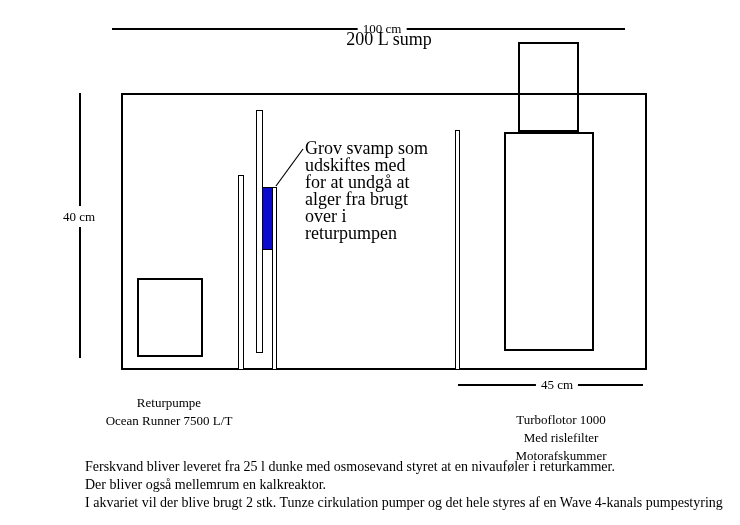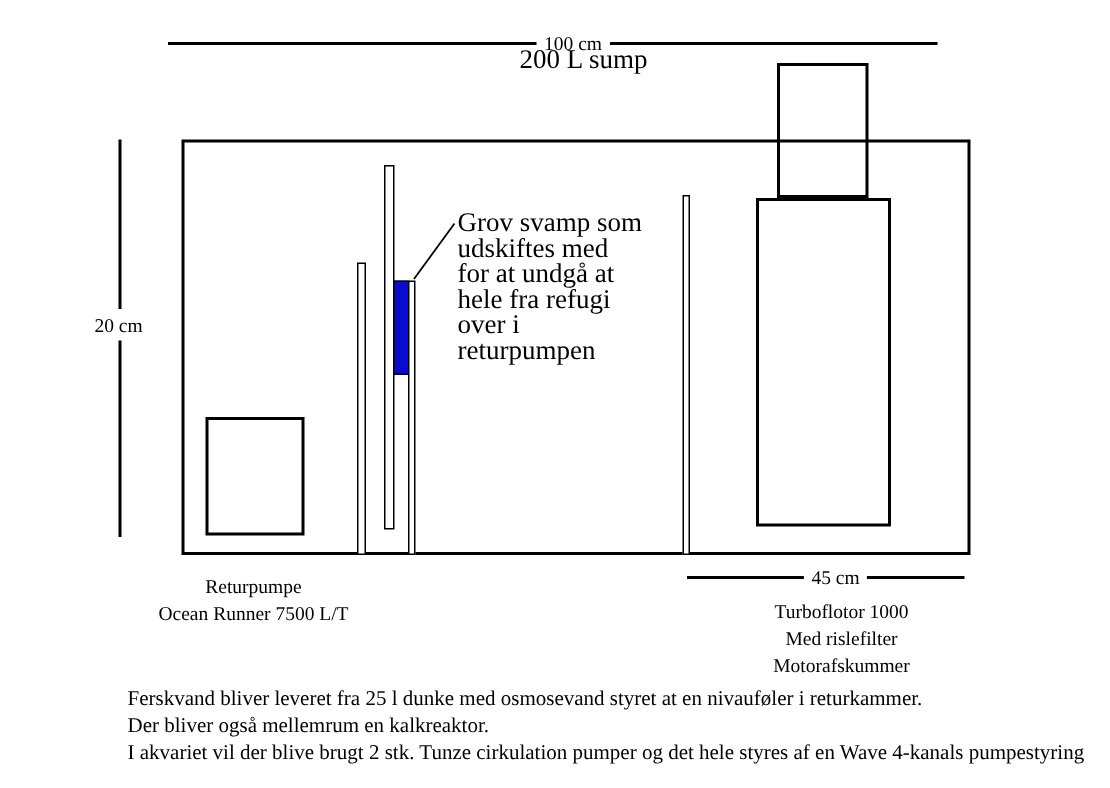--- a/index.html
+++ b/index.html
@@ -14,55 +14,55 @@
   .thinbox{position:absolute;border:1px solid #000;background:#fff;box-sizing:border-box;}
   .dimlabel{
     position:absolute;transform:translateX(-50%);background:#fff;
     padding:0 5px;font-size:13px;white-space:nowrap;line-height:15px;
   }
   .title{
     position:absolute;transform:translateX(-50%);font-size:18px;white-space:nowrap;
   }
   .annotation{position:absolute;font-size:18px;line-height:17px;}
   .caption{position:absolute;transform:translateX(-50%);text-align:center;
-    font-size:13px;line-height:18px;white-space:nowrap;}
+    font-size:13px;line-height:18px;white-space:nowrap;margin-top:12px;}
   .notes{position:absolute;font-size:14px;line-height:18px;white-space:nowrap;}
 </style>
 </head>
 <body>
 
 <div id="canvas">
 
   <div class="hline" style="left:112px;top:28px;width:513px;height:1.5px;"></div>
   <div class="dimlabel" style="left:382px;top:21px;">100 cm</div>
 
   <div class="title" style="left:389px;top:29px;">200 L sump</div>
 
   <div class="vline" style="left:79px;top:93px;width:1.5px;height:265px;"></div>
-  <div class="dimlabel" style="left:79px;top:206px;padding:3px 2px;">20 cm</div>
+  <div class="dimlabel" style="left:79px;top:206px;padding:3px 2px;">40 cm</div>
 
   <div class="box" style="left:121px;top:93px;width:526px;height:277px;"></div>
 
   <div class="box" style="left:137px;top:278px;width:66px;height:79px;"></div>
 
   <div class="thinbox" style="left:238px;top:175px;width:6px;height:195px;"></div>
   <div class="thinbox" style="left:256px;top:110px;width:7px;height:243px;"></div>
 
   <div class="thinbox" style="left: 262px; top: 187px; width: 11px; height: 63px; background-color: rgb(11, 11, 208);"></div>
   <div class="thinbox" style="left:272px;top:187px;width:5px;height:183px;"></div>
 
   <svg class="abs" style="left:0;top:0;" width="740" height="525">
     <line x1="303" y1="149" x2="276" y2="186" stroke="#000" stroke-width="1.2"></line>
   </svg>
 
   <div class="annotation" style="left:305px;top:140px;">
     <div>Grov svamp som</div>
     <div>udskiftes med</div>
     <div>for at undgå at</div>
-    <div>hele fra refugi</div>
+    <div>alger fra brugt</div>
     <div>over i</div>
     <div>returpumpen</div>
   </div>
 
   <div class="thinbox" style="left:455px;top:130px;width:5px;height:240px;"></div>
 
   <div class="box" style="left:504px;top:132px;width:90px;height:219px;"></div>
   <div class="box" style="left:518px;top:42px;width:61px;height:90px;"></div>
 
   <div class="hline" style="left:458px;top:384px;width:185px;height:1.5px;"></div>

